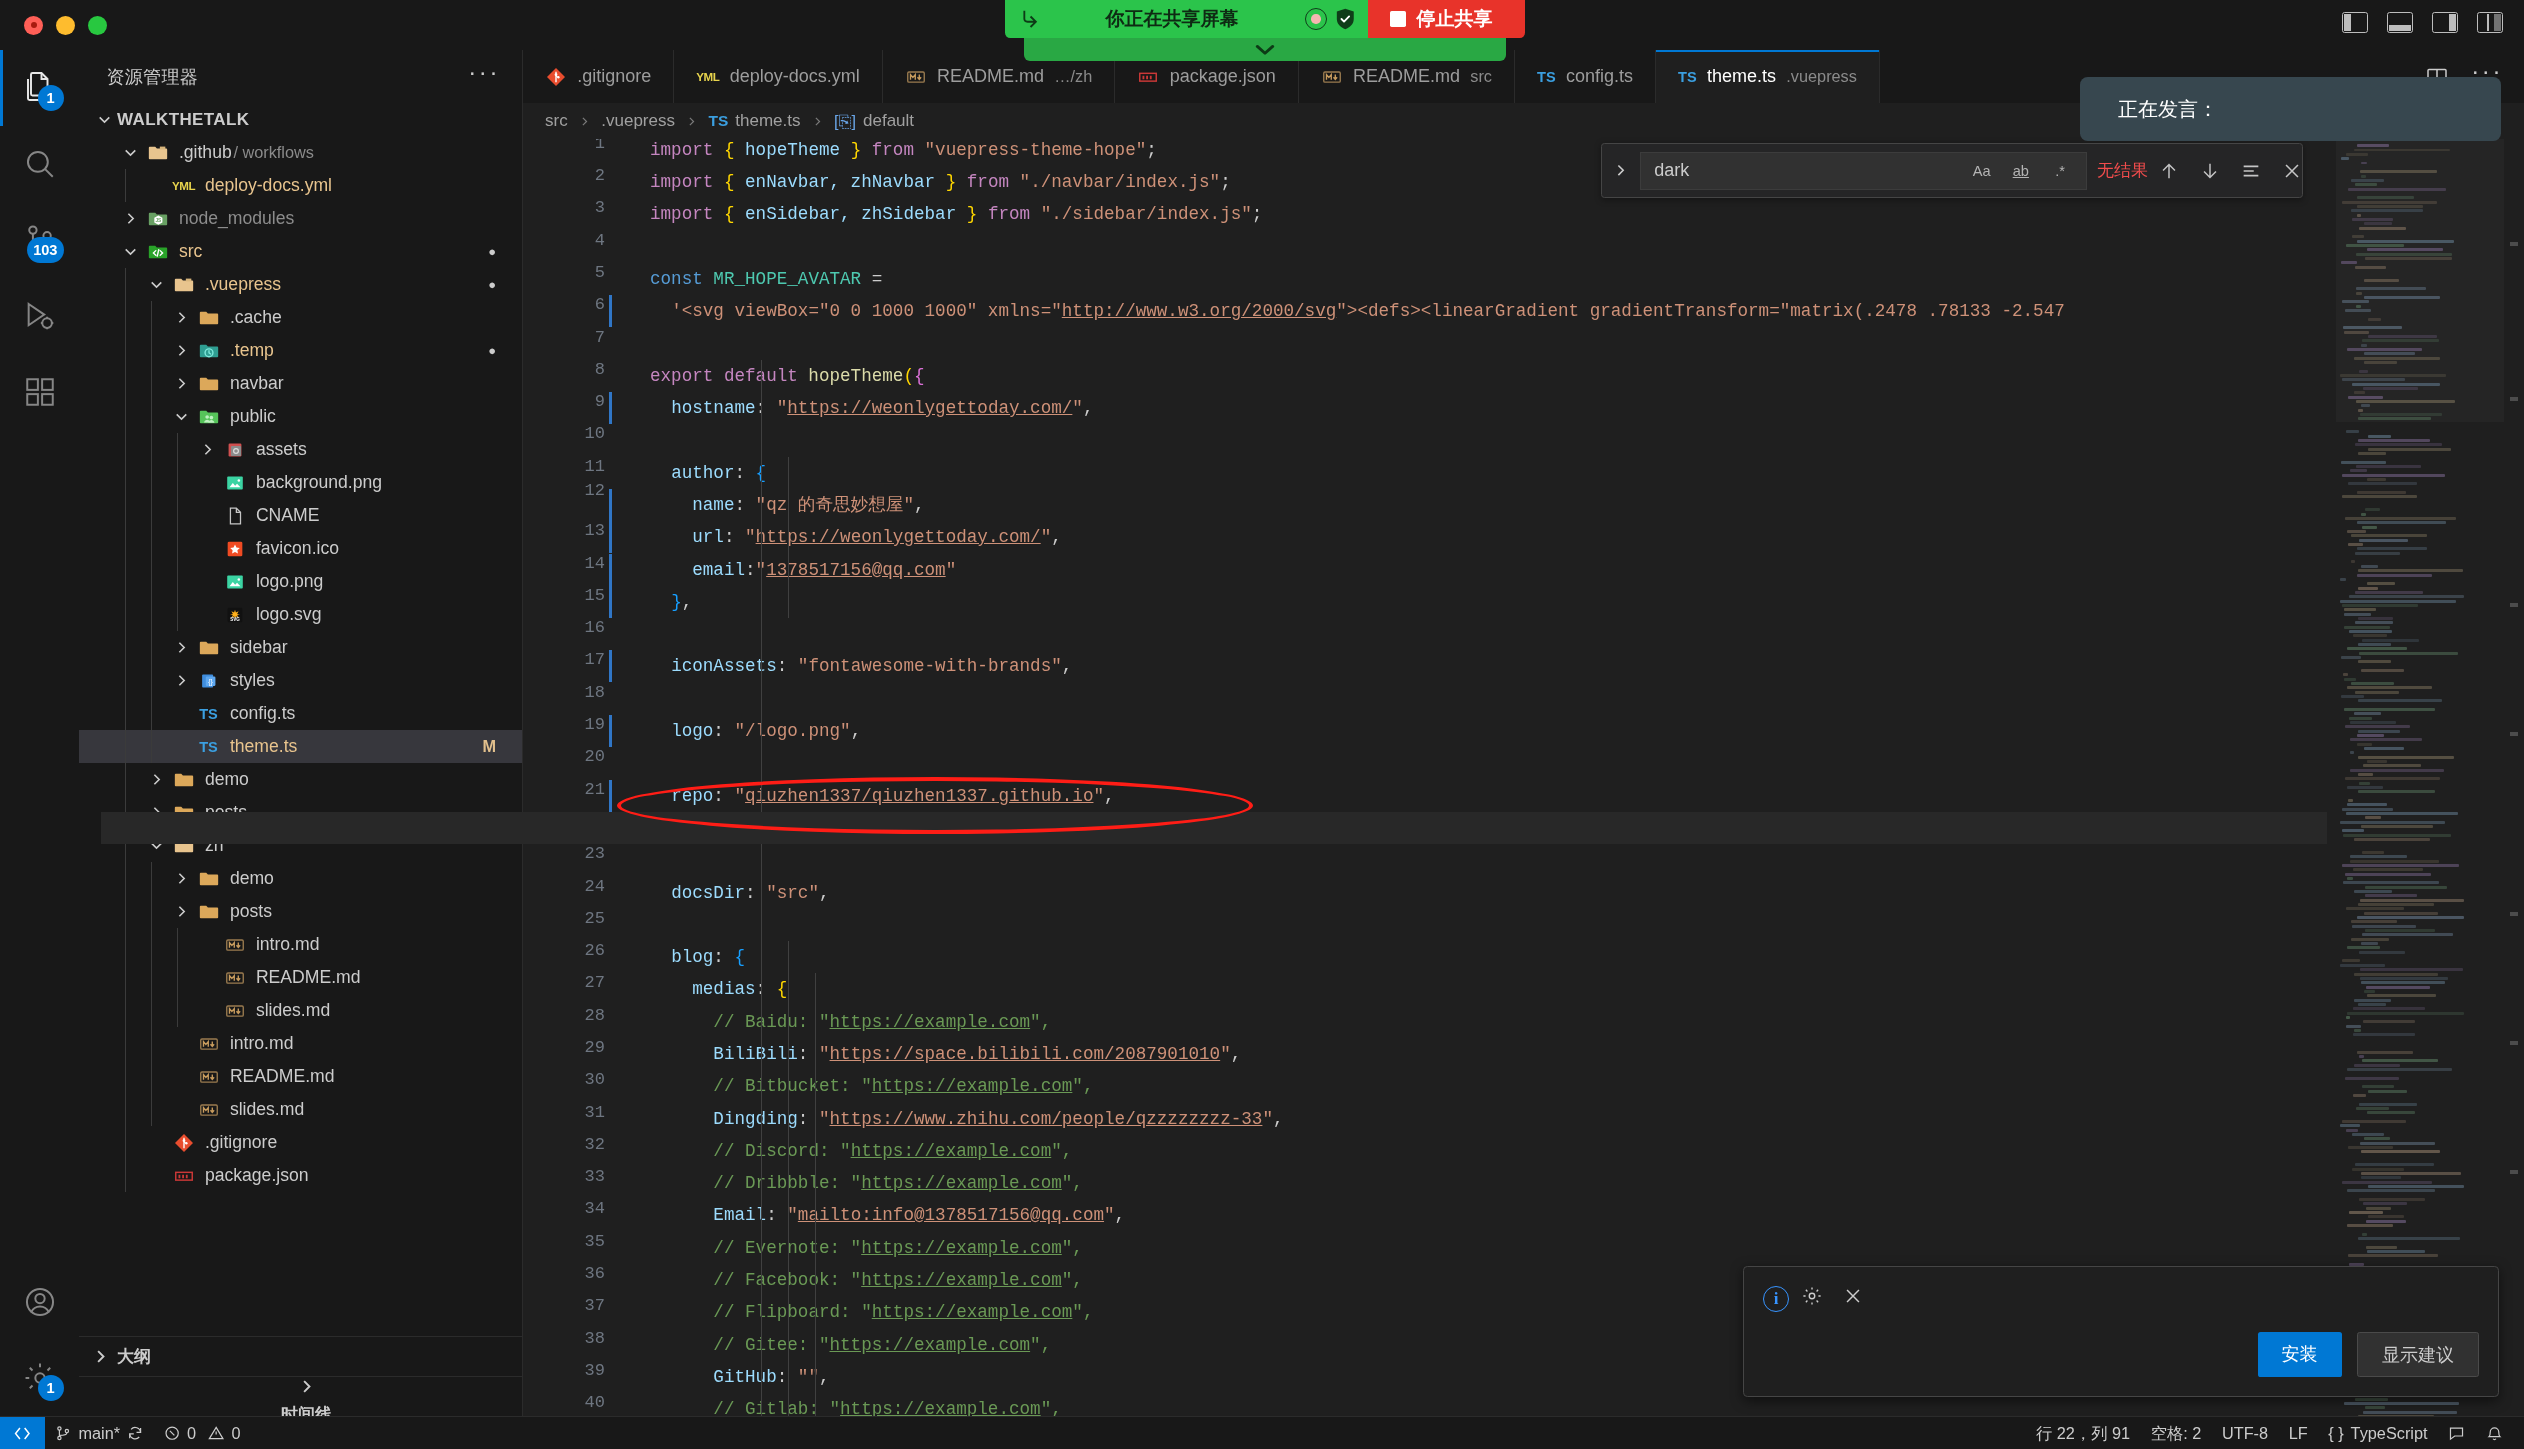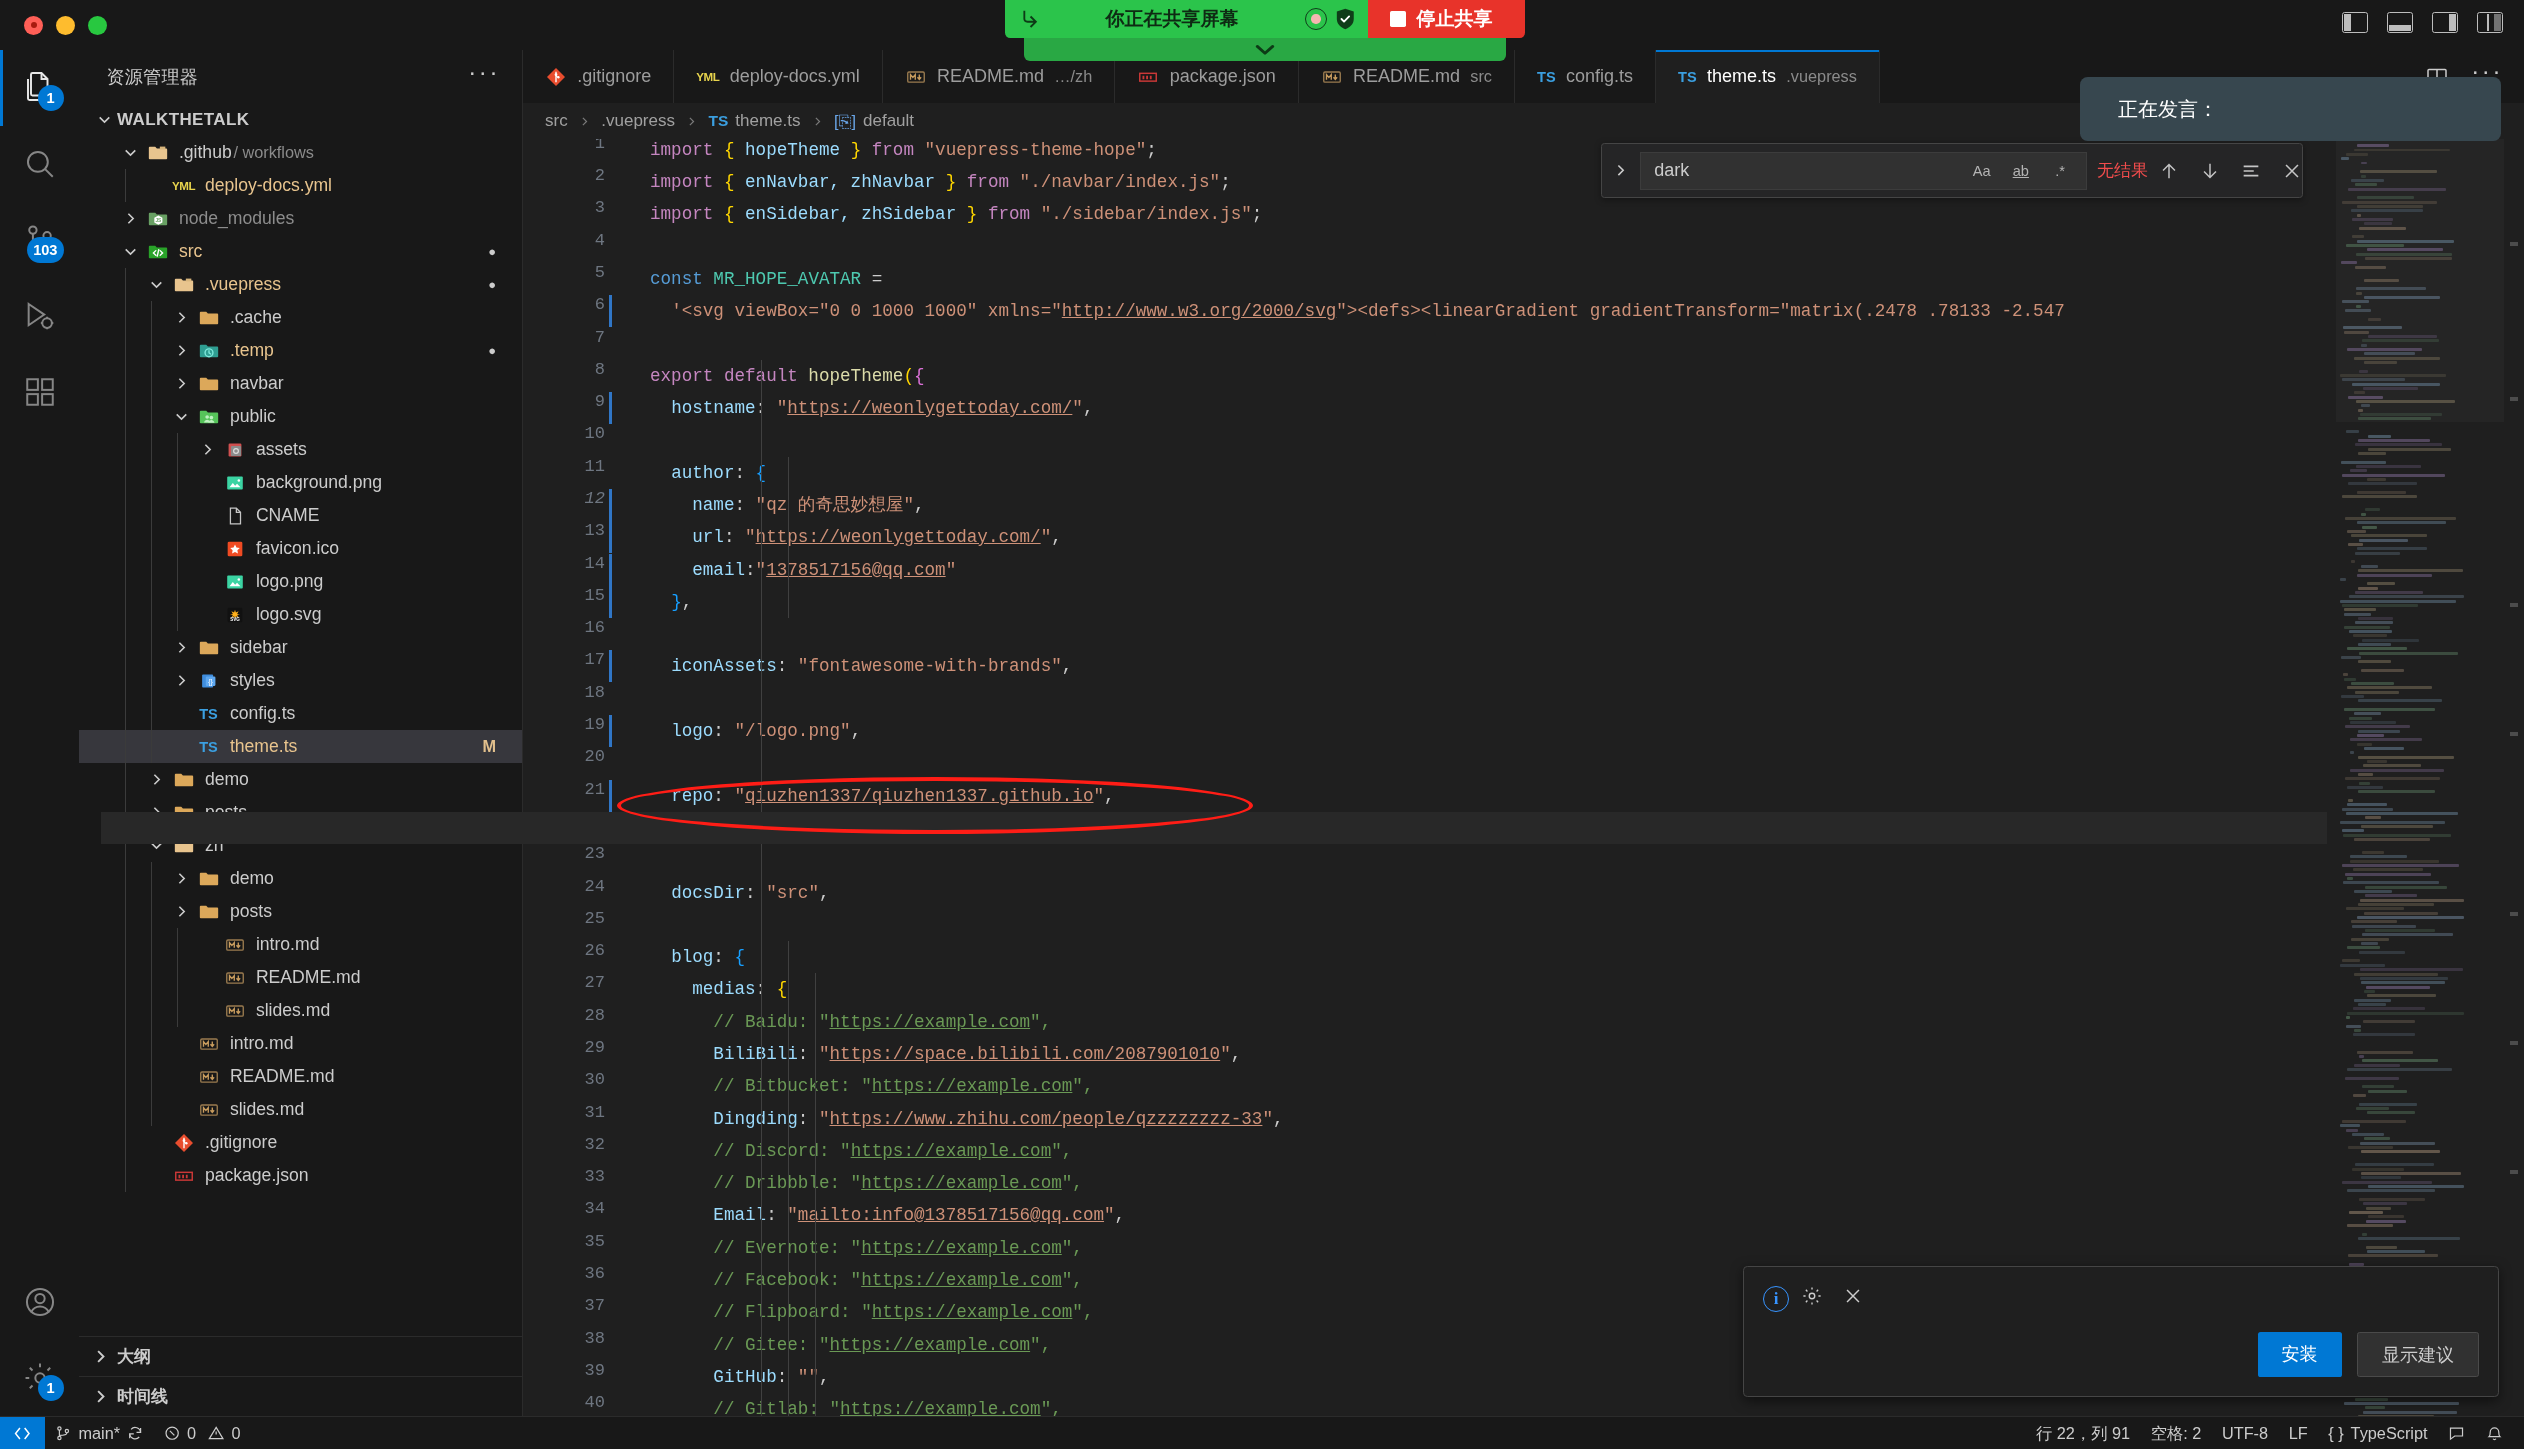--- a/index.html
+++ b/index.html
@@ -111,21 +111,21 @@
   .name-plain { color: #cccccc; }
   .row .guide {
     position: absolute; top: 0; bottom: 0; width: 0.9px; background: #3b3b3b;
   }
   .sb-section {
     position: absolute; left: 0; right: 0; height: 40px; display: flex; align-items: center;
     border-top: 0.9px solid #2b2b2b; color: #cccccc; font-size: 17px; font-weight: 600;
     padding-left: 12px; gap: 6.9px;
   }
   .sb-section.outline { bottom: 40px; }
-  .sb-section.timeline { bottom: 0; }
+  .sb-section.timeline { bottom: 0; flex-direction: column; }
 
   
   .tabbar {
     position: absolute; left: 523px; top: 50px; right: 0; height: 53px;
     background: #181818; display: flex; align-items: stretch;
   }
   .tab {
     display: flex; align-items: center; gap: 10.3px; padding: 0 22px;
     border-right: 0.9px solid #2b2b2b; color: #9d9d9d; font-size: 18px;
     background: #181818; position: relative; white-space: nowrap;
@@ -1071,21 +1071,21 @@
         <div class="ln" style="top: 92px;">4</div>
         <div class="ln" style="top: 124px;">5</div>
         <div class="ln" style="top: 156px;">6</div>
         <div class="dirty-bar" style="top: 156px; height: 32px;"></div>
         <div class="ln" style="top: 189px;">7</div>
         <div class="ln" style="top: 221px;">8</div>
         <div class="ln" style="top: 253px;">9</div>
         <div class="dirty-bar" style="top: 253px; height: 32px;"></div>
         <div class="ln" style="top: 285px;">10</div>
         <div class="ln" style="top: 318px;">11</div>
-        <div class="ln" style="top: 350px; font-style: italic;">12</div>
+        <div class="ln" style="top: 342px;">12</div>
         <div class="dirty-bar" style="top: 350px; height: 32px;"></div>
         <div class="ln" style="top: 382px;">13</div>
         <div class="dirty-bar" style="top: 382px; height: 32px;"></div>
         <div class="ln" style="top: 415px;">14</div>
         <div class="dirty-bar" style="top: 415px; height: 32px;"></div>
         <div class="ln" style="top: 447px;">15</div>
         <div class="dirty-bar" style="top: 447px; height: 32px;"></div>
         <div class="ln" style="top: 479px;">16</div>
         <div class="ln" style="top: 511px;">17</div>
         <div class="dirty-bar" style="top: 511px; height: 32px;"></div>

